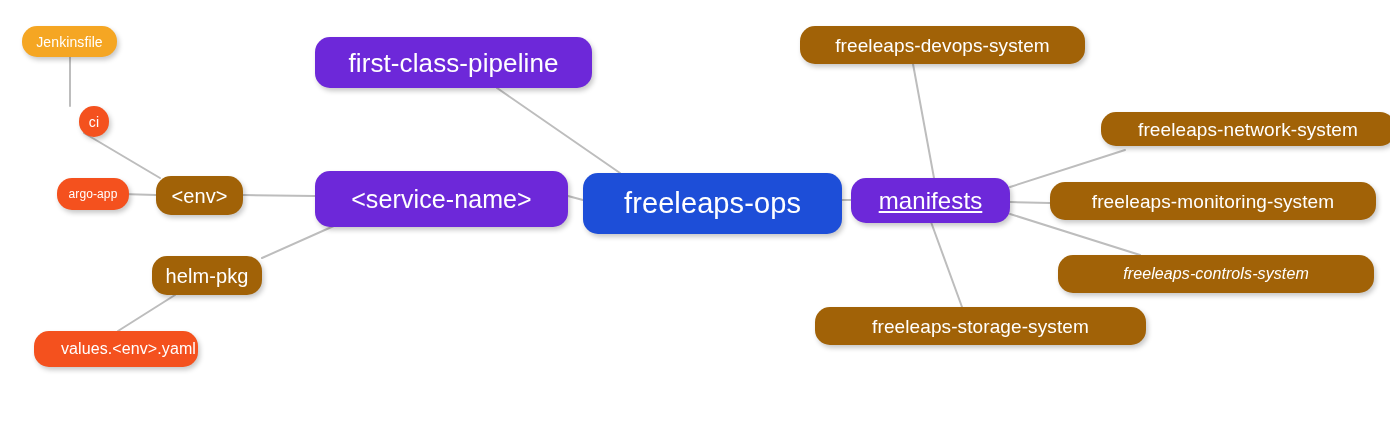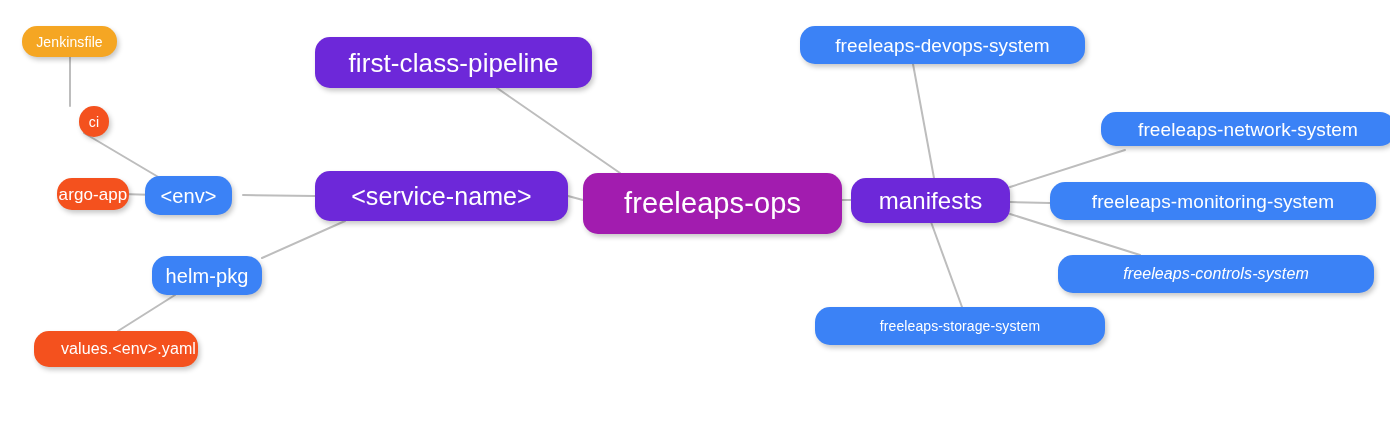--- a/index.html
+++ b/index.html
@@ -39,23 +39,23 @@
     box-shadow: 2px 3px 5px rgba(0,0,0,0.22);
     line-height: 1;
     letter-spacing: 0.1px;
     user-select: none;
   }
   .mm-label {
     display: block;
     padding: 0 2px;
   }
   
-  .c-root    { background: #a21caf; }
+  .c-root    { background: #1d4ed8; }
   .c-blue    { background: #6d28d9; }
-  .c-green   { background: #3b82f6; }
+  .c-green   { background: #a16207; }
   .c-orange  { background: #f5a623; }
   .c-red     { background: #f4511e; margin-left: 24px; }
 </style>
 </head>
 <body>
 
 <div id="canvas">
   <svg id="edge-layer" viewBox="0 0 1390 421">
       <line x1="568" y1="196" x2="583" y2="200" stroke="#bdbdbd" stroke-width="2" stroke-linecap="round"></line>
       <line x1="842" y1="200" x2="851" y2="200" stroke="#bdbdbd" stroke-width="2" stroke-linecap="round"></line>
@@ -69,56 +69,56 @@
       <line x1="934" y1="178" x2="913" y2="64" stroke="#bdbdbd" stroke-width="2" stroke-linecap="round"></line>
       <line x1="1010" y1="187" x2="1125" y2="150" stroke="#bdbdbd" stroke-width="2" stroke-linecap="round"></line>
       <line x1="1010" y1="202" x2="1050" y2="203" stroke="#bdbdbd" stroke-width="2" stroke-linecap="round"></line>
       <line x1="1010" y1="214" x2="1140" y2="255" stroke="#bdbdbd" stroke-width="2" stroke-linecap="round"></line>
       <line x1="931" y1="222" x2="962" y2="307" stroke="#bdbdbd" stroke-width="2" stroke-linecap="round"></line>
     </svg>
   <div id="node-layer">
       <div class="mm-node c-root" style="left: 583px; top: 173px; width: 259px; height: 61px; font-size: 29px;">
         <span class="mm-label">freeleaps-ops</span>
       </div>
-      <div class="mm-node c-blue" style="left: 315px; top: 171px; width: 253px; height: 50px; font-size: 25px;">
+      <div class="mm-node c-blue" style="left: 315px; top: 171px; width: 253px; height: 56px; font-size: 25px;">
         <span class="mm-label">&lt;service-name&gt;</span>
       </div>
       <div class="mm-node c-blue" style="left: 315px; top: 37px; width: 277px; height: 51px; font-size: 26px;">
         <span class="mm-label">first-class-pipeline</span>
       </div>
-      <div class="mm-node c-blue" style="left: 851px; top: 178px; width: 159px; height: 45px; font-size: 24px;">
+      <div class="mm-node c-blue" style="left: 851px; top: 178px; width: 159px; height: 45px; font-size: 24px; text-decoration: underline;">
         <span class="mm-label">manifests</span>
       </div>
-      <div class="mm-node c-green" style="left: 145px; top: 176px; width: 87px; height: 39px; font-size: 20px;">
+      <div class="mm-node c-green" style="left: 156px; top: 176px; width: 87px; height: 39px; font-size: 20px;">
         <span class="mm-label">&lt;env&gt;</span>
       </div>
       <div class="mm-node c-green" style="left: 152px; top: 256px; width: 110px; height: 39px; font-size: 20px; text-align: right;">
         <span class="mm-label">helm-pkg</span>
       </div>
       <div class="mm-node c-orange" style="left: 22px; top: 26px; width: 95px; height: 31px; font-size: 14px;">
         <span class="mm-label">Jenkinsfile</span>
       </div>
       <div class="mm-node c-red" style="left: 55px; top: 106px; width: 30px; height: 31px; font-size: 14px;">
         <span class="mm-label">ci</span>
       </div>
-      <div class="mm-node c-red" style="left: 33px; top: 178px; width: 72px; height: 32px; font-size: 17px;">
+      <div class="mm-node c-red" style="left: 33px; top: 178px; width: 72px; height: 32px; font-size: 12px;">
         <span class="mm-label">argo-app</span>
       </div>
       <div class="mm-node c-red" style="left: 10px; top: 331px; width: 164px; height: 36px; font-size: 16px; justify-content: flex-end;">
         <span class="mm-label">values.&lt;env&gt;.yaml</span>
       </div>
       <div class="mm-node c-green" style="left: 800px; top: 26px; width: 285px; height: 38px; font-size: 19px;">
         <span class="mm-label">freeleaps-devops-system</span>
       </div>
       <div class="mm-node c-green" style="left: 1056px; top: 112px; width: 294px; height: 34px; font-size: 19px; margin-left: 45px;">
         <span class="mm-label">freeleaps-network-system</span>
       </div>
       <div class="mm-node c-green" style="left: 1050px; top: 182px; width: 326px; height: 38px; font-size: 19px;">
         <span class="mm-label">freeleaps-monitoring-system</span>
       </div>
       <div class="mm-node c-green" style="left: 1058px; top: 255px; width: 316px; height: 38px; font-size: 16px; font-style: italic;">
         <span class="mm-label">freeleaps-controls-system</span>
       </div>
-      <div class="mm-node c-green" style="left: 815px; top: 307px; width: 290px; height: 38px; font-size: 14px;">
+      <div class="mm-node c-green" style="left: 815px; top: 307px; width: 331px; height: 38px; font-size: 19px;">
         <span class="mm-label">freeleaps-storage-system</span>
       </div>
     </div>
 </div>
 
 </body></html>

